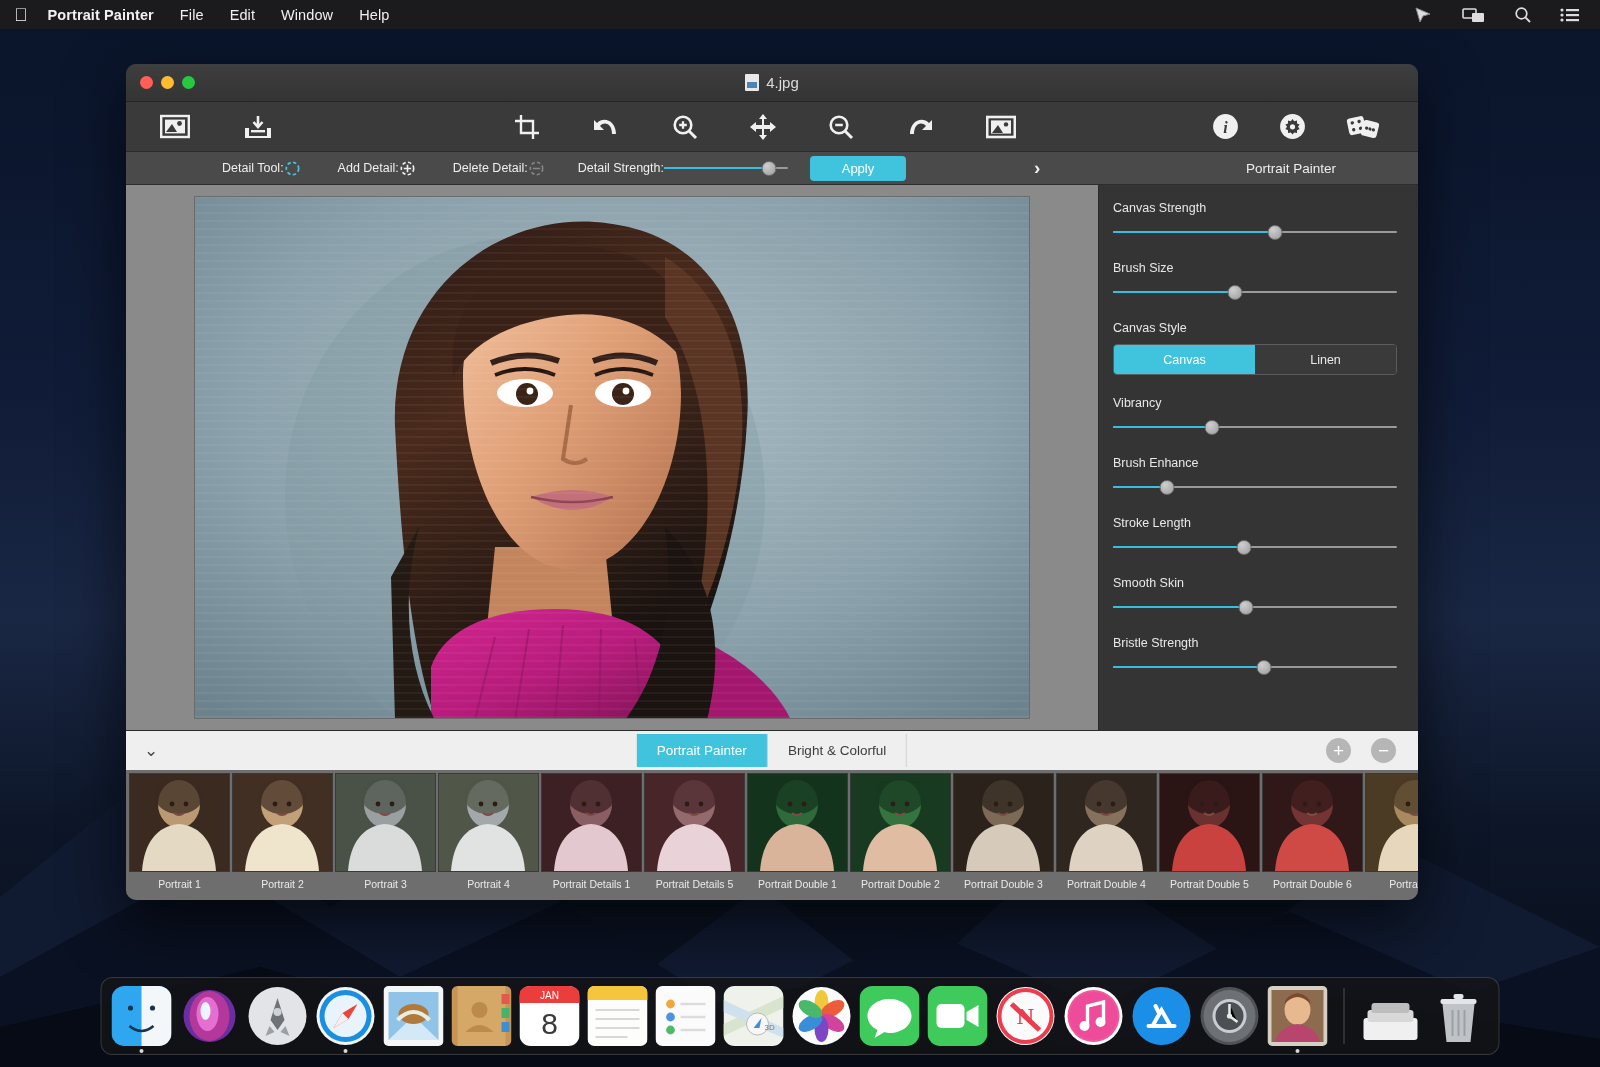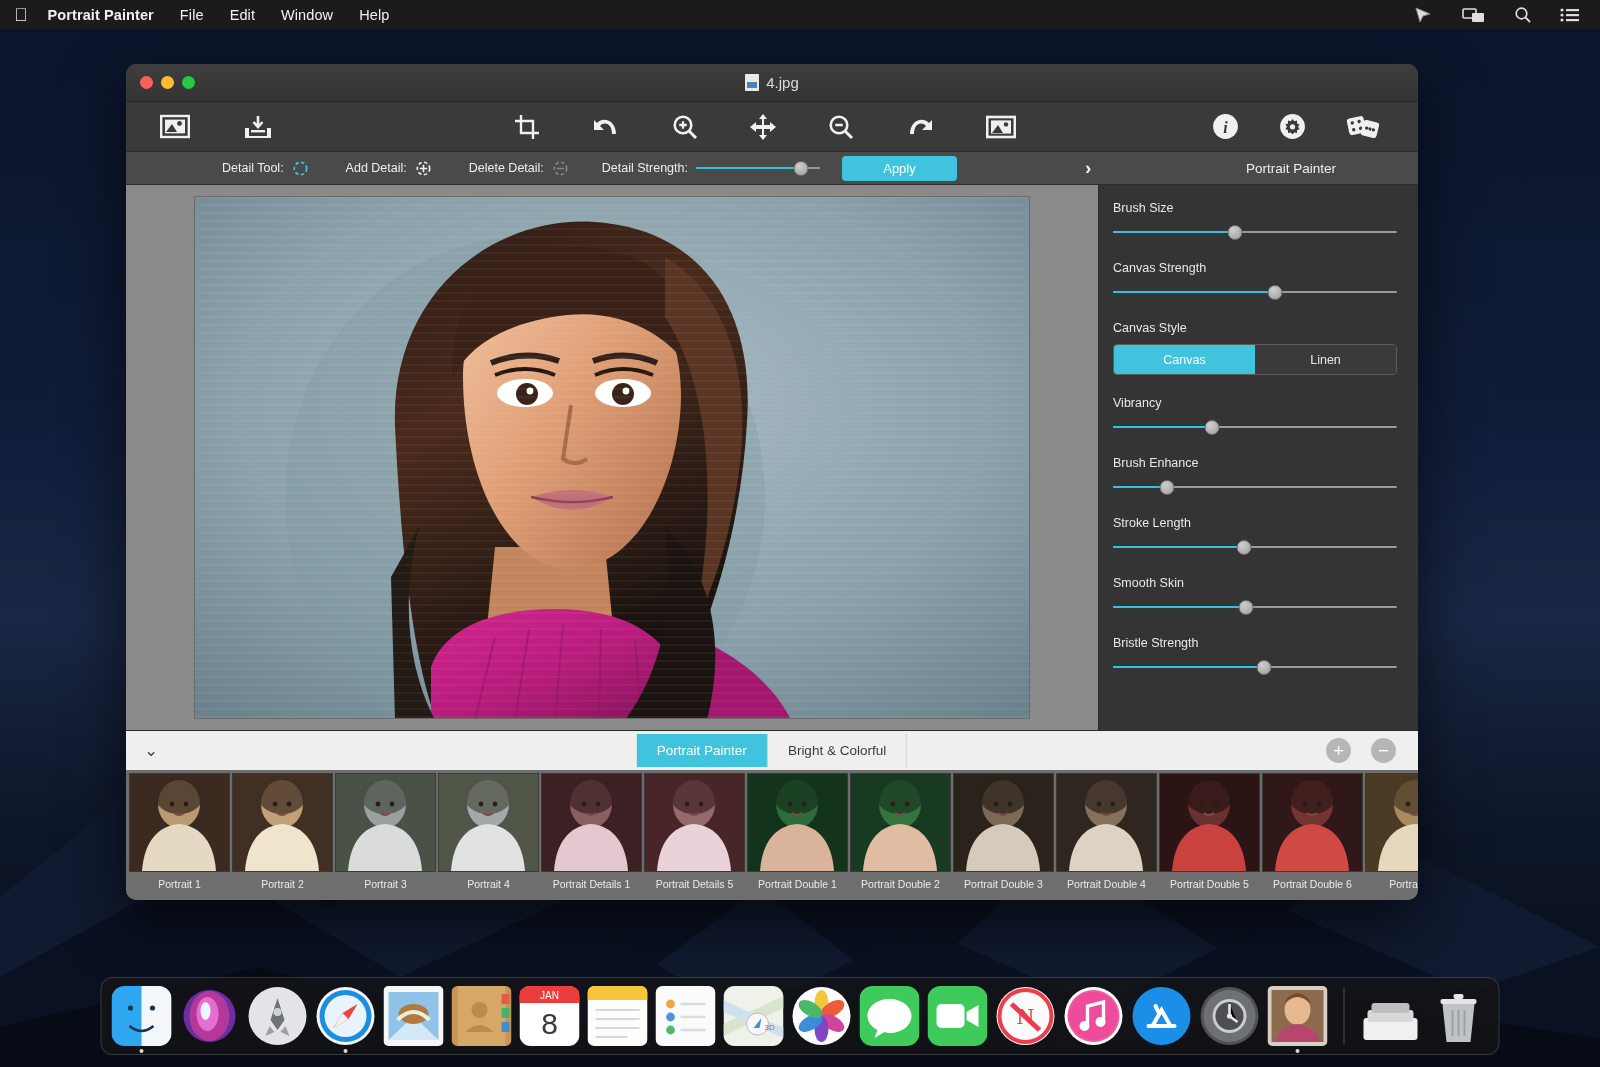--- a/index.html
+++ b/index.html
@@ -61,34 +61,34 @@
   }
   .tb-ico { color: #f0f0f0; display: flex; align-items: center; justify-content: center; }
   .tb-g1 { display: flex; gap: 52px; margin-left: 34px; }
   .tb-g2 { display: flex; gap: 52px; position: absolute; left: 388px; }
   .tb-g3 { display: flex; gap: 40px; position: absolute; right: 38px; }
   
   .optbar {
     height: 33px; background: #4a4a4a; display: flex; align-items: center;
     border-bottom: 1px solid #2d2d2d; position: relative;
   }
-  .opt-item { display: flex; align-items: center; gap: 8px; color: #efefef; font-size: 12.5px; }
+  .opt-item { display: flex; align-items: center; color: #efefef; font-size: 12.5px; }
   .opt-label { white-space: nowrap; }
   .circ { width: 17px; height: 17px; }
   .slider { position: relative; display: flex; align-items: center; }
   .s-track { height: 2px; background: #9a9a9a; border-radius: 2px; }
   .s-fill { position: absolute; left: 0; height: 2px; background: #35c1dd; border-radius: 2px; }
   .s-knob {
     position: absolute; width: 15px; height: 15px; border-radius: 50%;
     background: radial-gradient(circle at 35% 30%, #cfcfcf, #9b9b9b);
     border: 1px solid #6f6f6f; transform: translateX(-50%);
   }
   .apply-btn {
     background: #40c4dd; color: #fff; font-size: 13px; border: none;
-    border-radius: 4px; padding: 5px 0; width: 115px; text-align: center;
+    border-radius: 4px; padding: 5px 0; width: 96px; text-align: center;
     cursor: pointer;
   }
   .chev-r { color: #efefef; font-size: 19px; font-weight: bold; }
   .panel-title { color: #eee; font-size: 13.5px; }
   
   .wbody { display: flex; height: 545px; }
   .canvas-area {
     flex: 1; background: #8a8a8a; display: flex;
     align-items: center; justify-content: center;
   }
@@ -428,33 +428,33 @@
             <g stroke="#fff" stroke-width="1">
               <path d="M0 0 H836 M0 8 H836 M0 16 H836 M0 24 H836 M0 32 H836 M0 40 H836 M0 48 H836 M0 56 H836 M0 64 H836 M0 72 H836 M0 80 H836 M0 88 H836 M0 96 H836 M0 104 H836 M0 112 H836 M0 120 H836 M0 128 H836 M0 136 H836 M0 144 H836 M0 152 H836 M0 160 H836 M0 168 H836 M0 176 H836 M0 184 H836 M0 192 H836 M0 200 H836 M0 208 H836 M0 216 H836 M0 224 H836 M0 232 H836 M0 240 H836 M0 248 H836 M0 256 H836 M0 264 H836 M0 272 H836 M0 280 H836 M0 288 H836 M0 296 H836 M0 304 H836 M0 312 H836 M0 320 H836 M0 328 H836 M0 336 H836 M0 344 H836 M0 352 H836 M0 360 H836 M0 368 H836 M0 376 H836 M0 384 H836 M0 392 H836 M0 400 H836 M0 408 H836 M0 416 H836 M0 424 H836 M0 432 H836 M0 440 H836 M0 448 H836 M0 456 H836 M0 464 H836 M0 472 H836 M0 480 H836 M0 488 H836 M0 496 H836 M0 504 H836 M0 512 H836 M0 520 H836"></path>
             </g>
           </g>
         </svg>
       </div>
     </div>
 
     <div class="side" id="side-panel">
         <div class="ctl">
+          <div class="ctl-label">Canvas Strength</div>
+          <div class="slider">
+            <span class="s-track" style="width:100%"></span>
+            <span class="s-fill" style="width:57%"></span>
+            <span class="s-knob" style="left:57%"></span>
+          </div>
+        </div>
+        <div class="ctl">
           <div class="ctl-label">Brush Size</div>
           <div class="slider">
             <span class="s-track" style="width:100%"></span>
             <span class="s-fill" style="width:43%"></span>
             <span class="s-knob" style="left:43%"></span>
-          </div>
-        </div>
-        <div class="ctl">
-          <div class="ctl-label">Canvas Strength</div>
-          <div class="slider">
-            <span class="s-track" style="width:100%"></span>
-            <span class="s-fill" style="width:57%"></span>
-            <span class="s-knob" style="left:57%"></span>
           </div>
         </div>
         <div class="ctl">
           <div class="ctl-label">Canvas Style</div>
           <div class="seg">
             <div class="on">Canvas</div>
             <div class="off">Linen</div>
           </div>
         </div>
         <div class="ctl">

